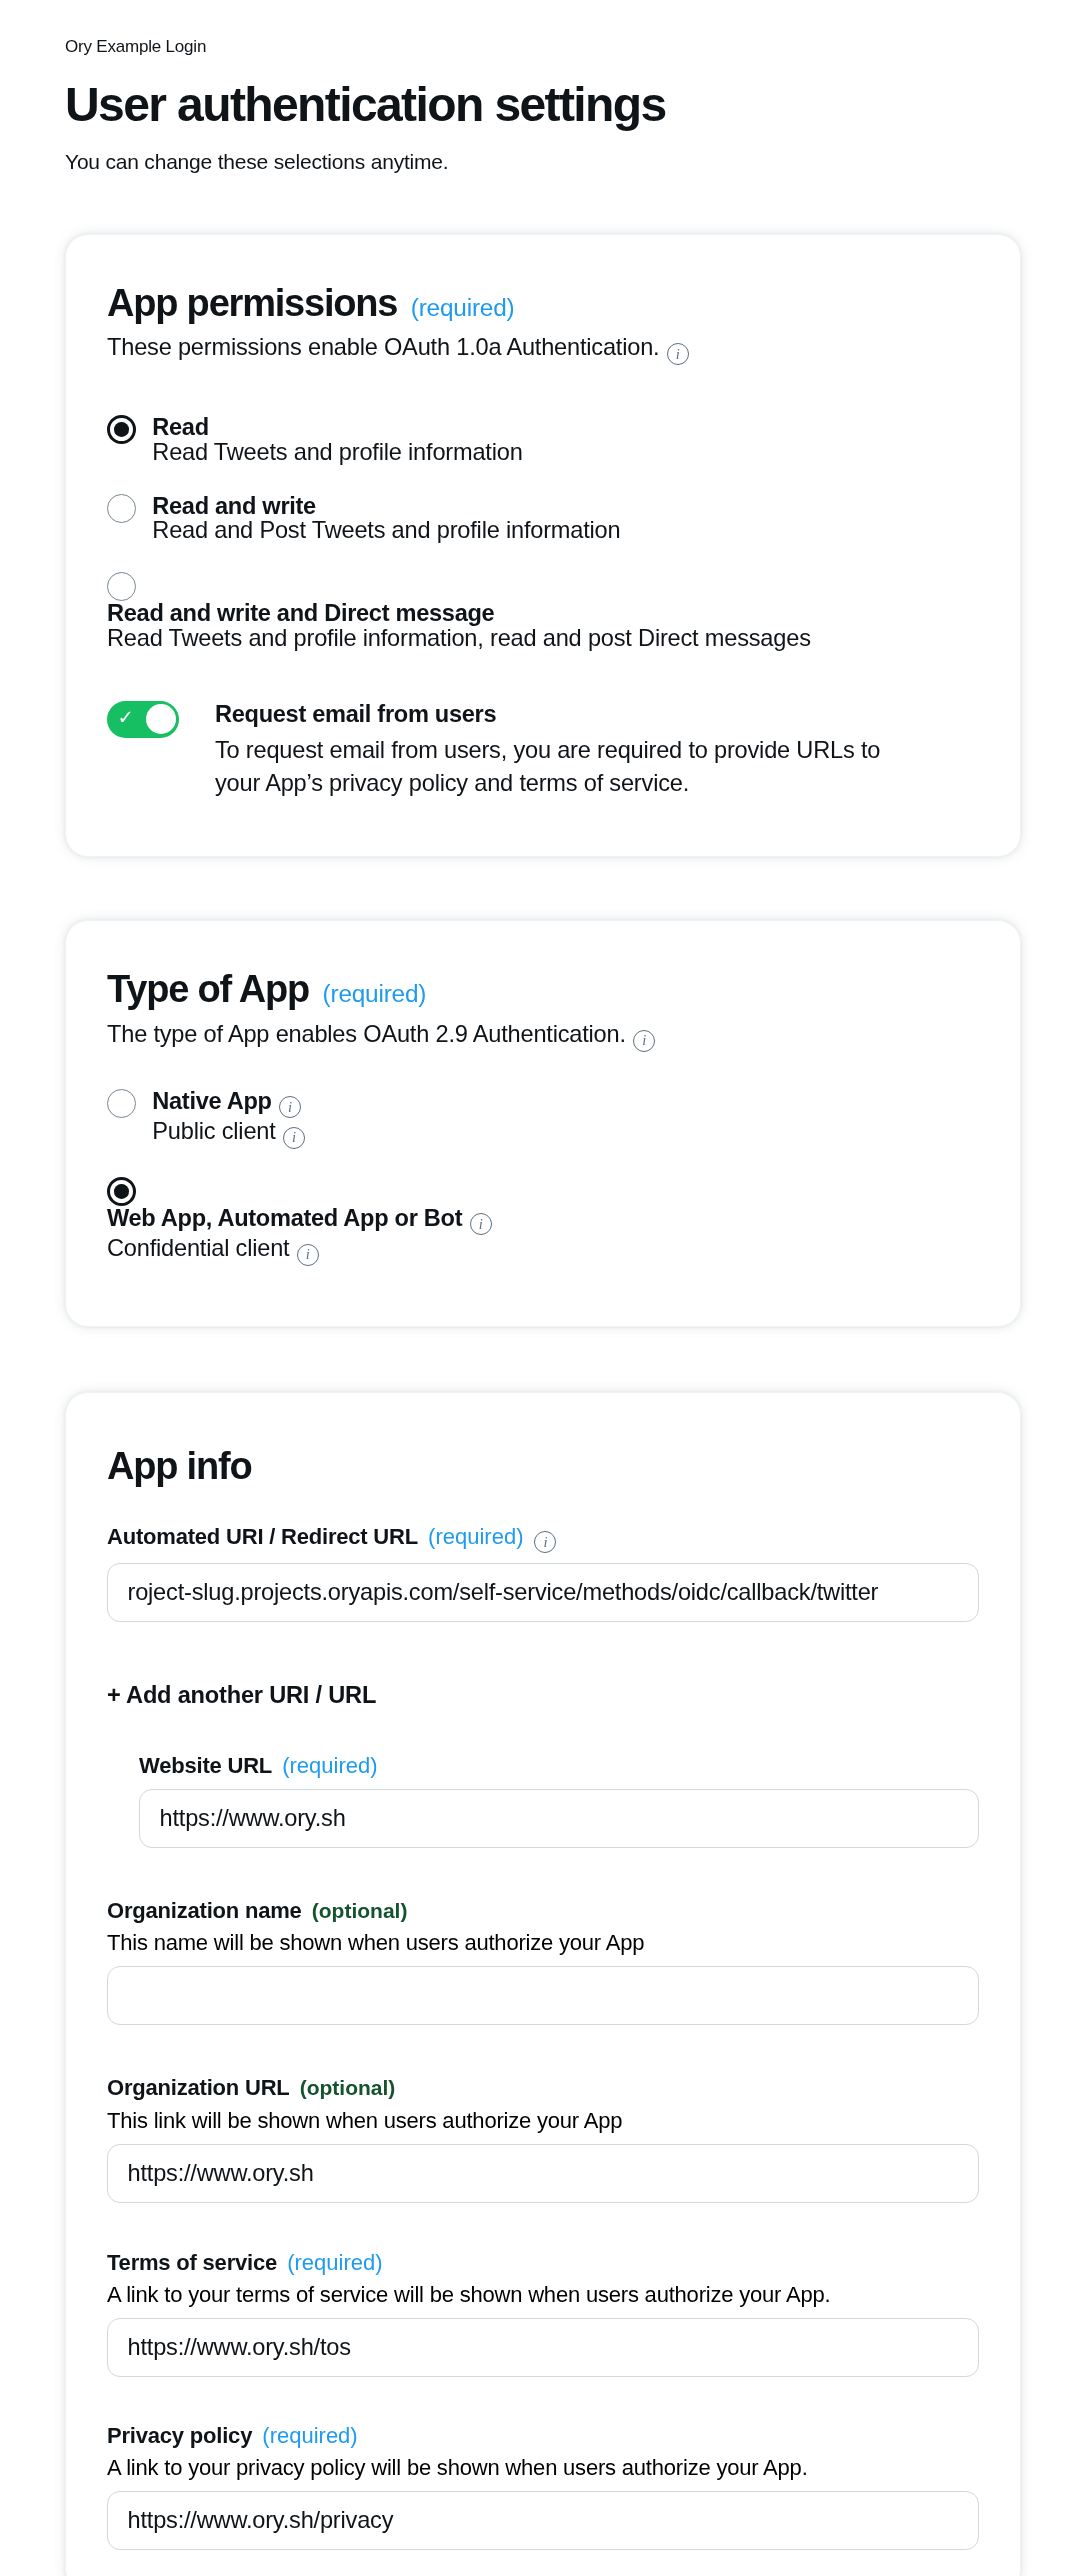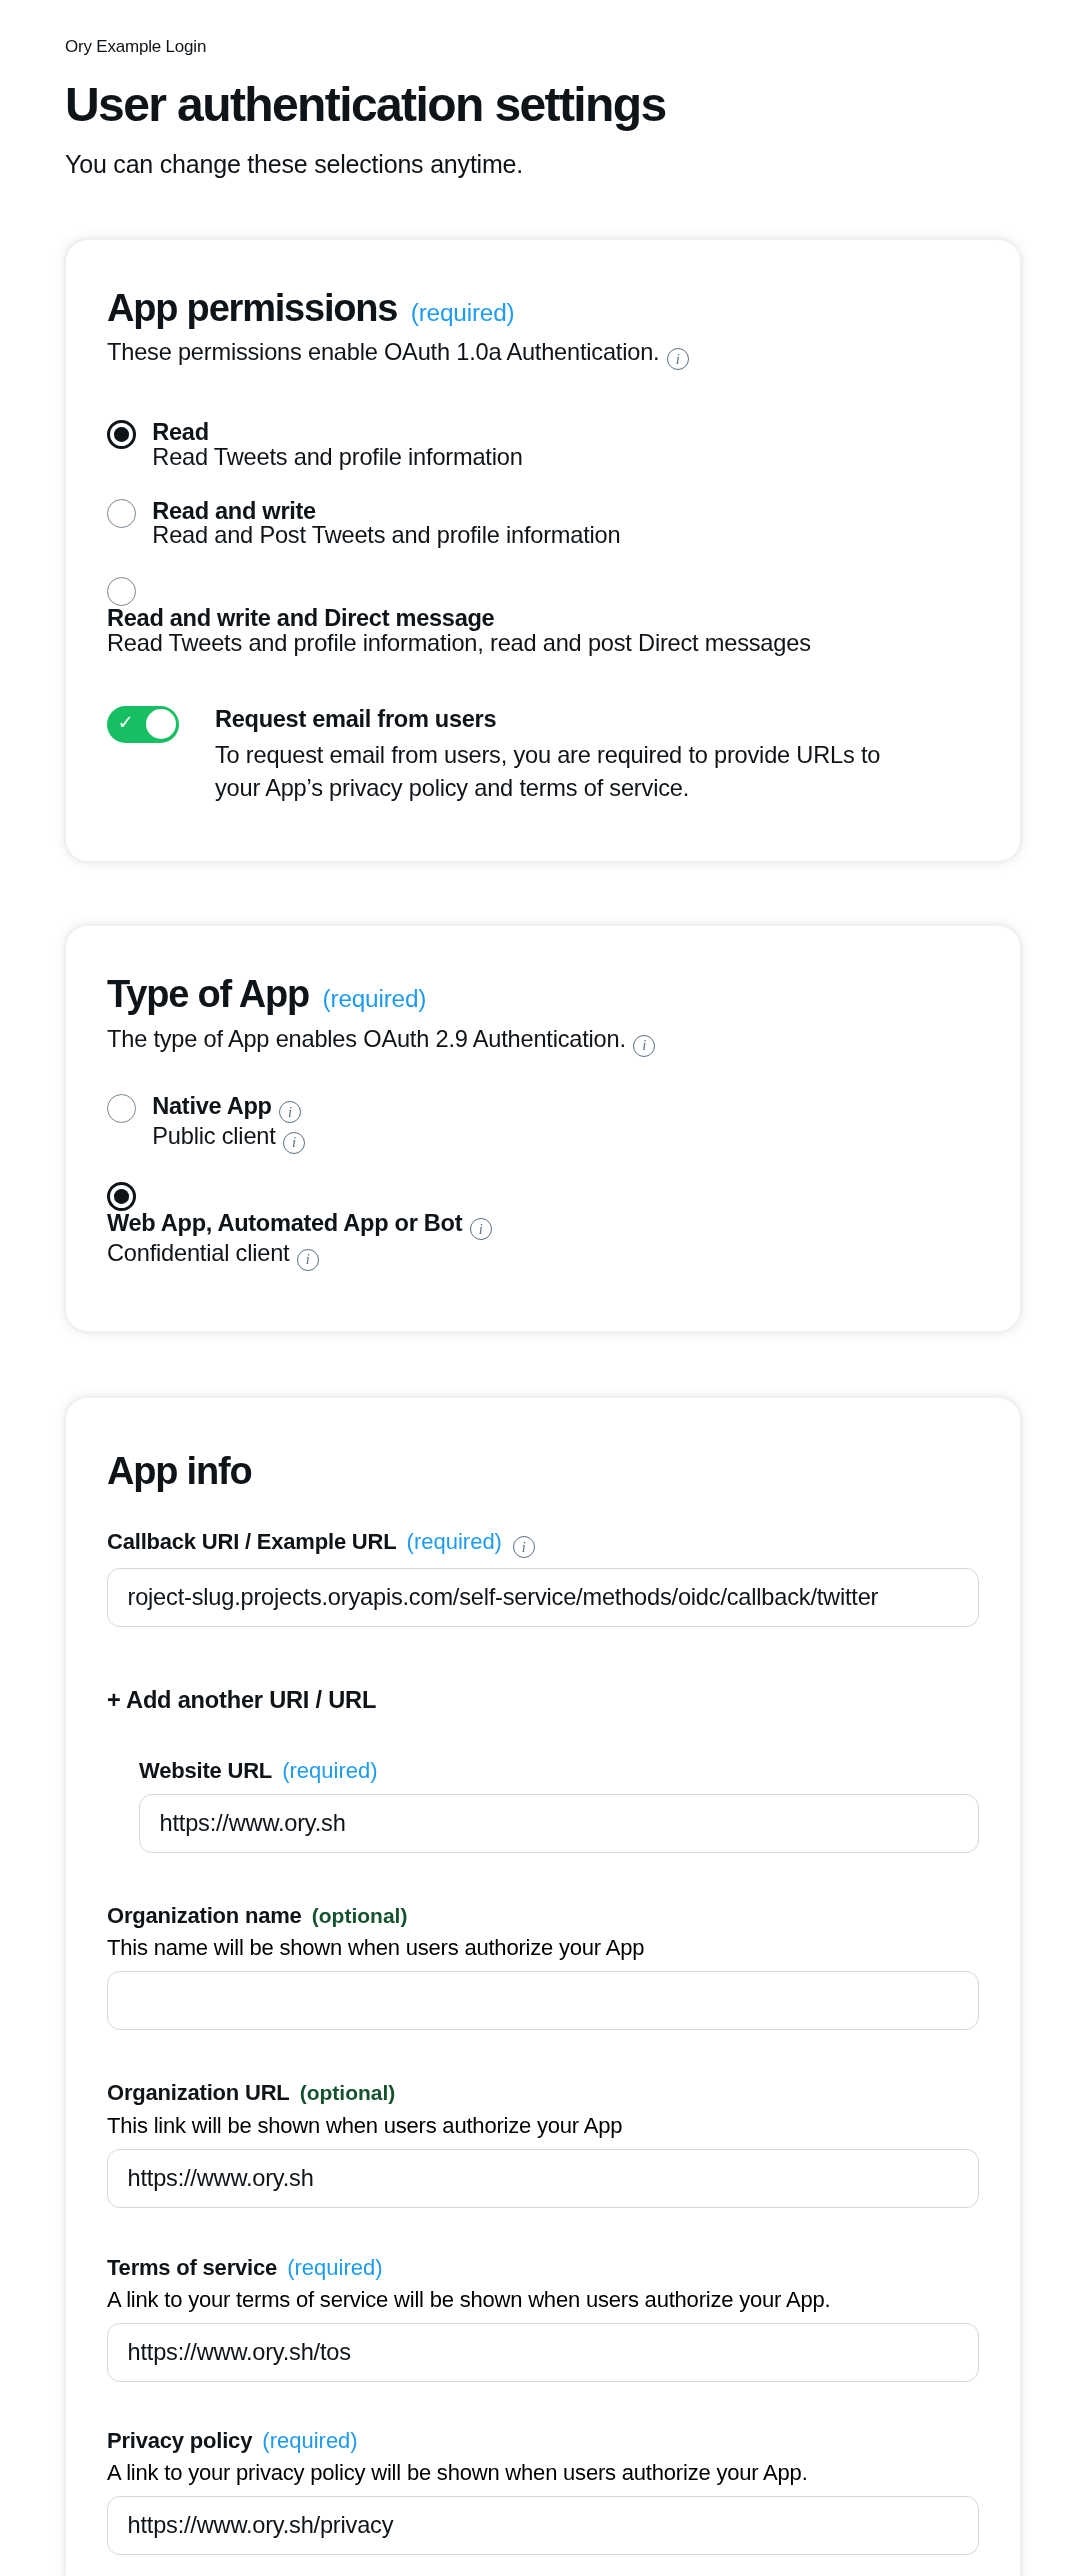--- a/index.html
+++ b/index.html
@@ -7,21 +7,21 @@
   body {
     width:1086px; height:2576px;
     font-family:"Liberation Sans","DejaVu Sans",sans-serif;
     color:#0f1419;
     overflow:hidden;
   }
   .container { padding:37px 65px 49px 65px; width:1086px; }
 
   .app-title { font-size:17px; font-weight:400; letter-spacing:-0.2px; }
   h1.page-title { font-size:48px; font-weight:700; letter-spacing:-1.6px; margin-top:19.5px; }
-  .page-subtitle { font-size:25px; margin-top:18px; letter-spacing:-0.2px; }
+  .page-subtitle { font-size:21px; margin-top:18px; letter-spacing:-0.2px; }
 
   .card {
     background:#fff;
     border:0.8px solid #f0f3f4;
     border-radius:23px;
     box-shadow:0 0 12.2px rgba(101,119,134,0.18), 0 0 3.3px rgba(101,119,134,0.10);
     padding:47px 41px 46px 41px;
   }
   .card-permissions { margin-top:60px; padding-bottom:57px; }
   .card-type { margin-top:63px; padding-bottom:60px; }
@@ -195,21 +195,21 @@
         </div>
       </div>
     </div>
   </section>
 
   <section class="card card-appinfo">
     <h2 class="card-title">App info</h2>
 
     <div class="field field-first">
       <div>
-        <span class="field-label">Callback URI / Example URL</span>
+        <span class="field-label">Automated URI / Redirect URL</span>
         <span class="req">(required)</span>
         <span class="info-icon">
             <span class="letter">i</span>
           </span>
       </div>
       <input class="text-input" type="text" value="roject-slug.projects.oryapis.com/self-service/methods/oidc/callback/twitter" style="">
     </div>
 
     <div class="add-link">+ Add another URI / URL</div>
 

